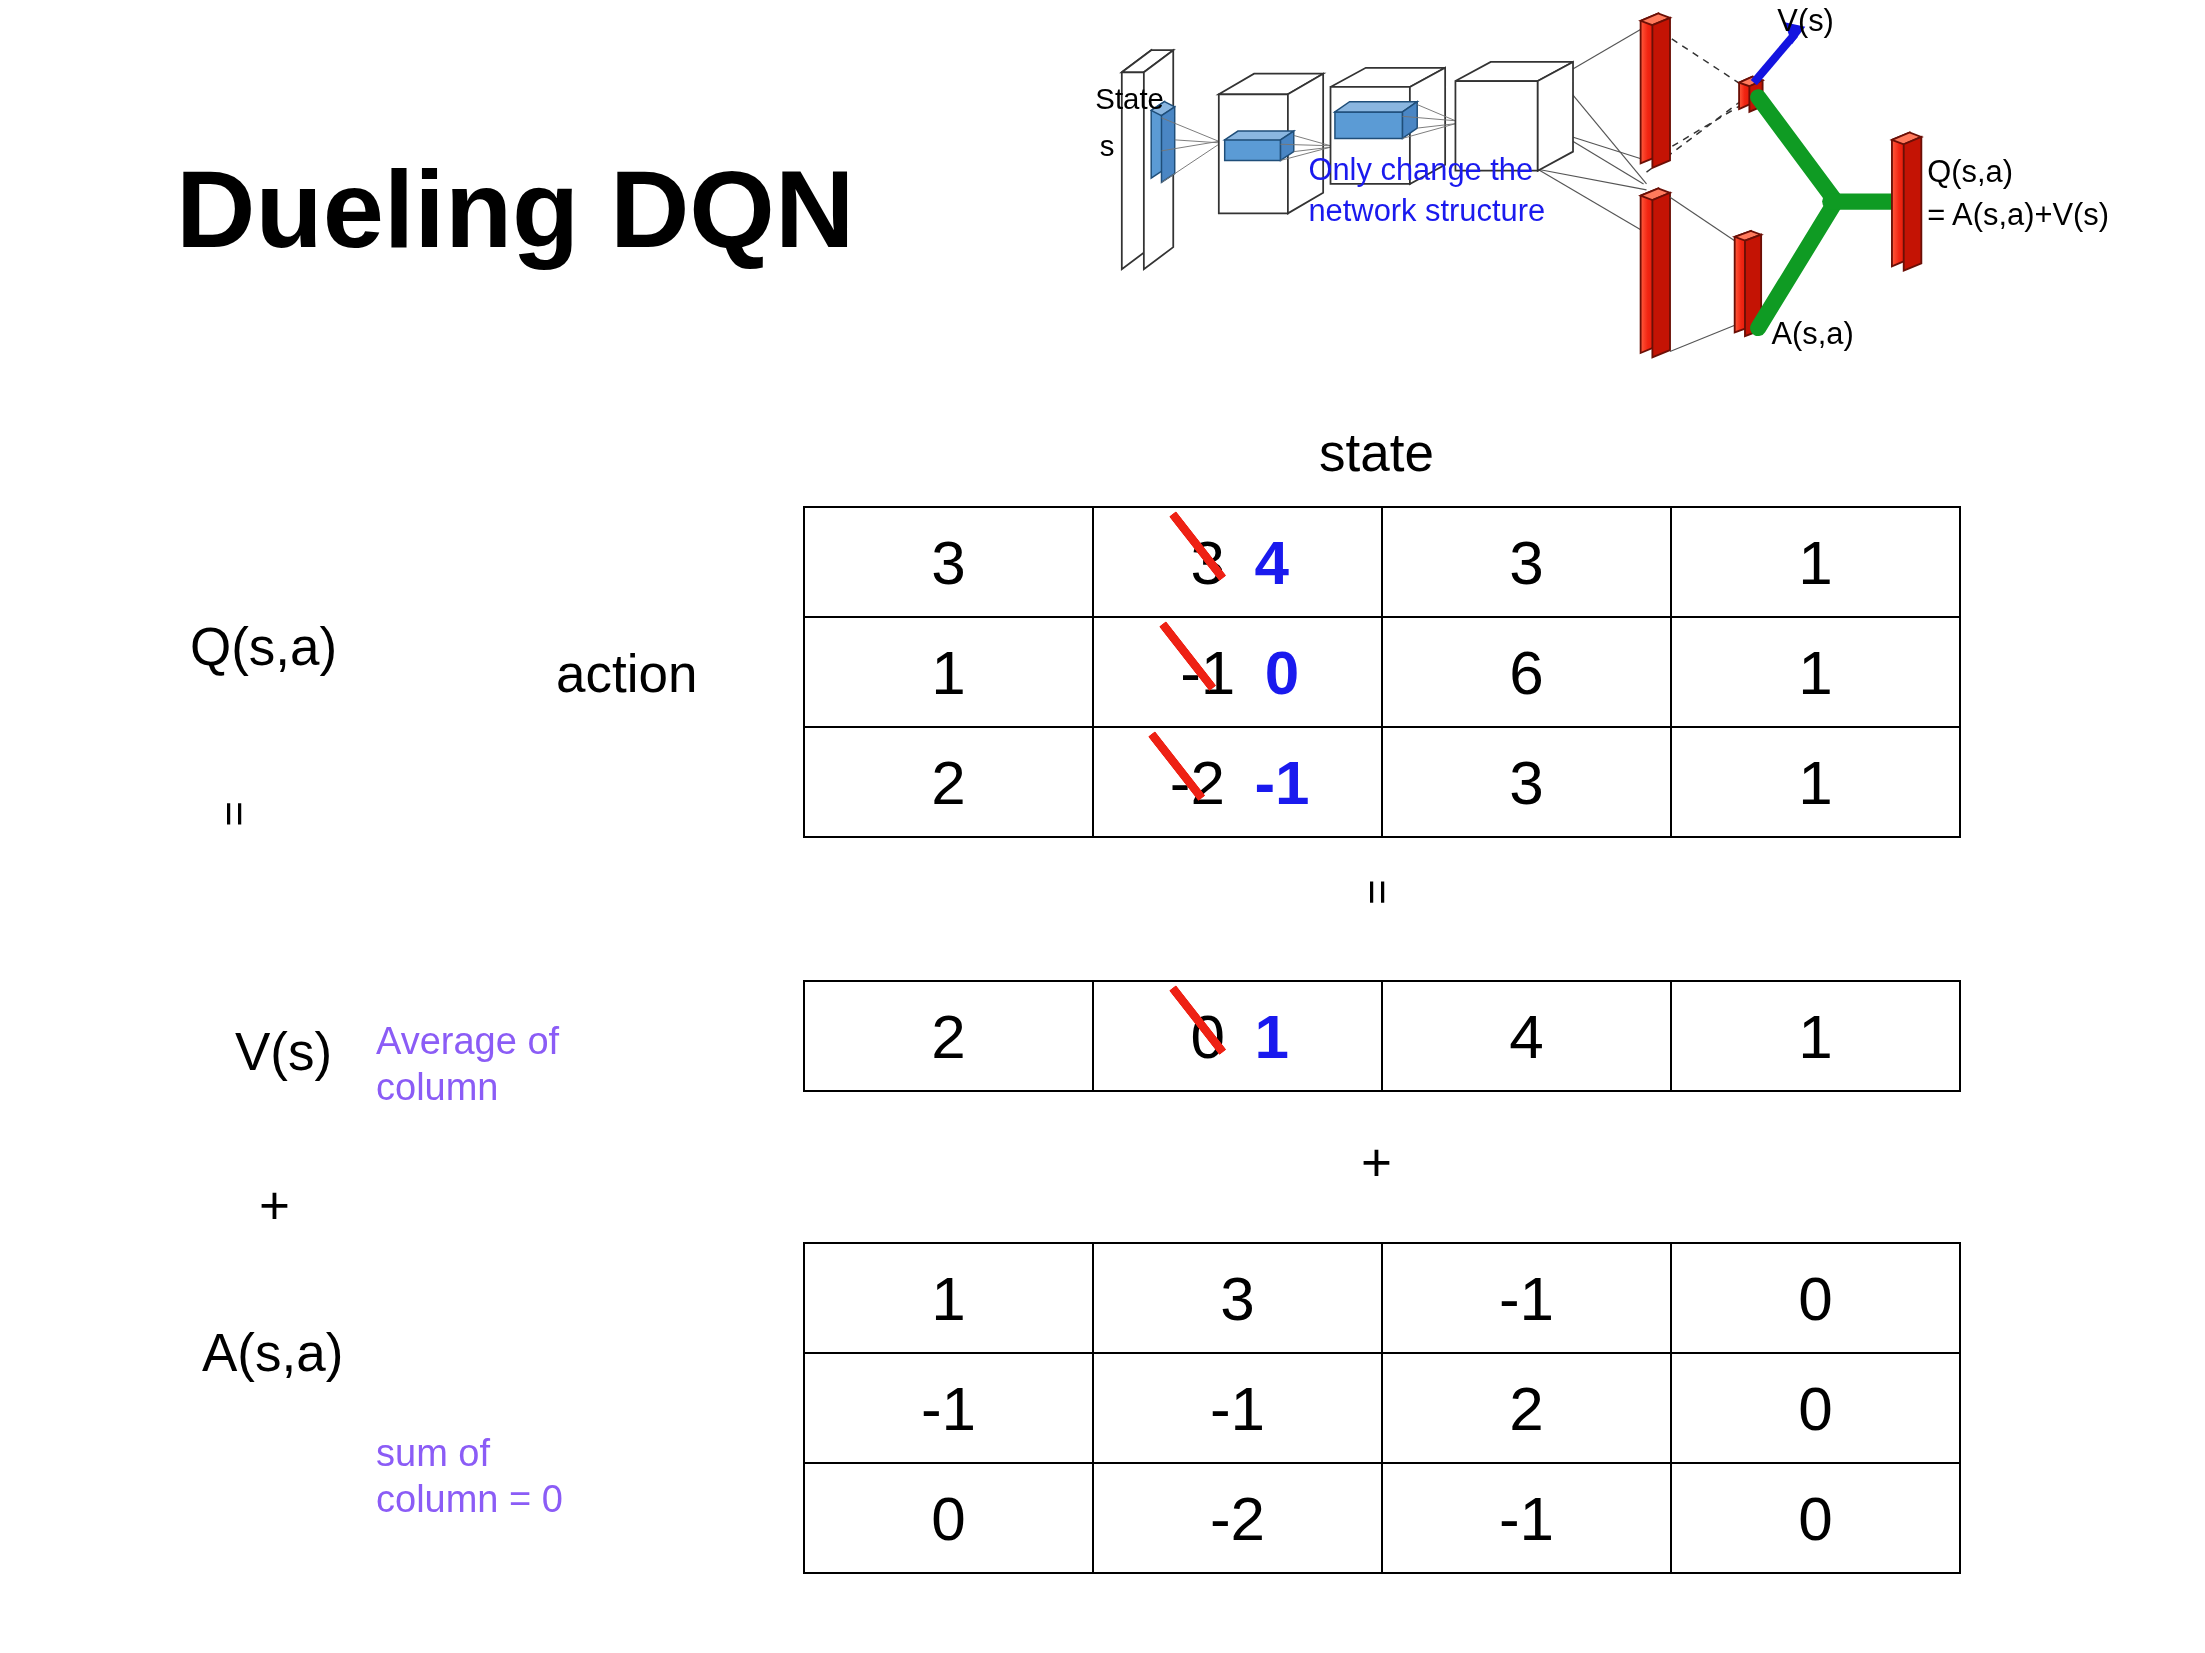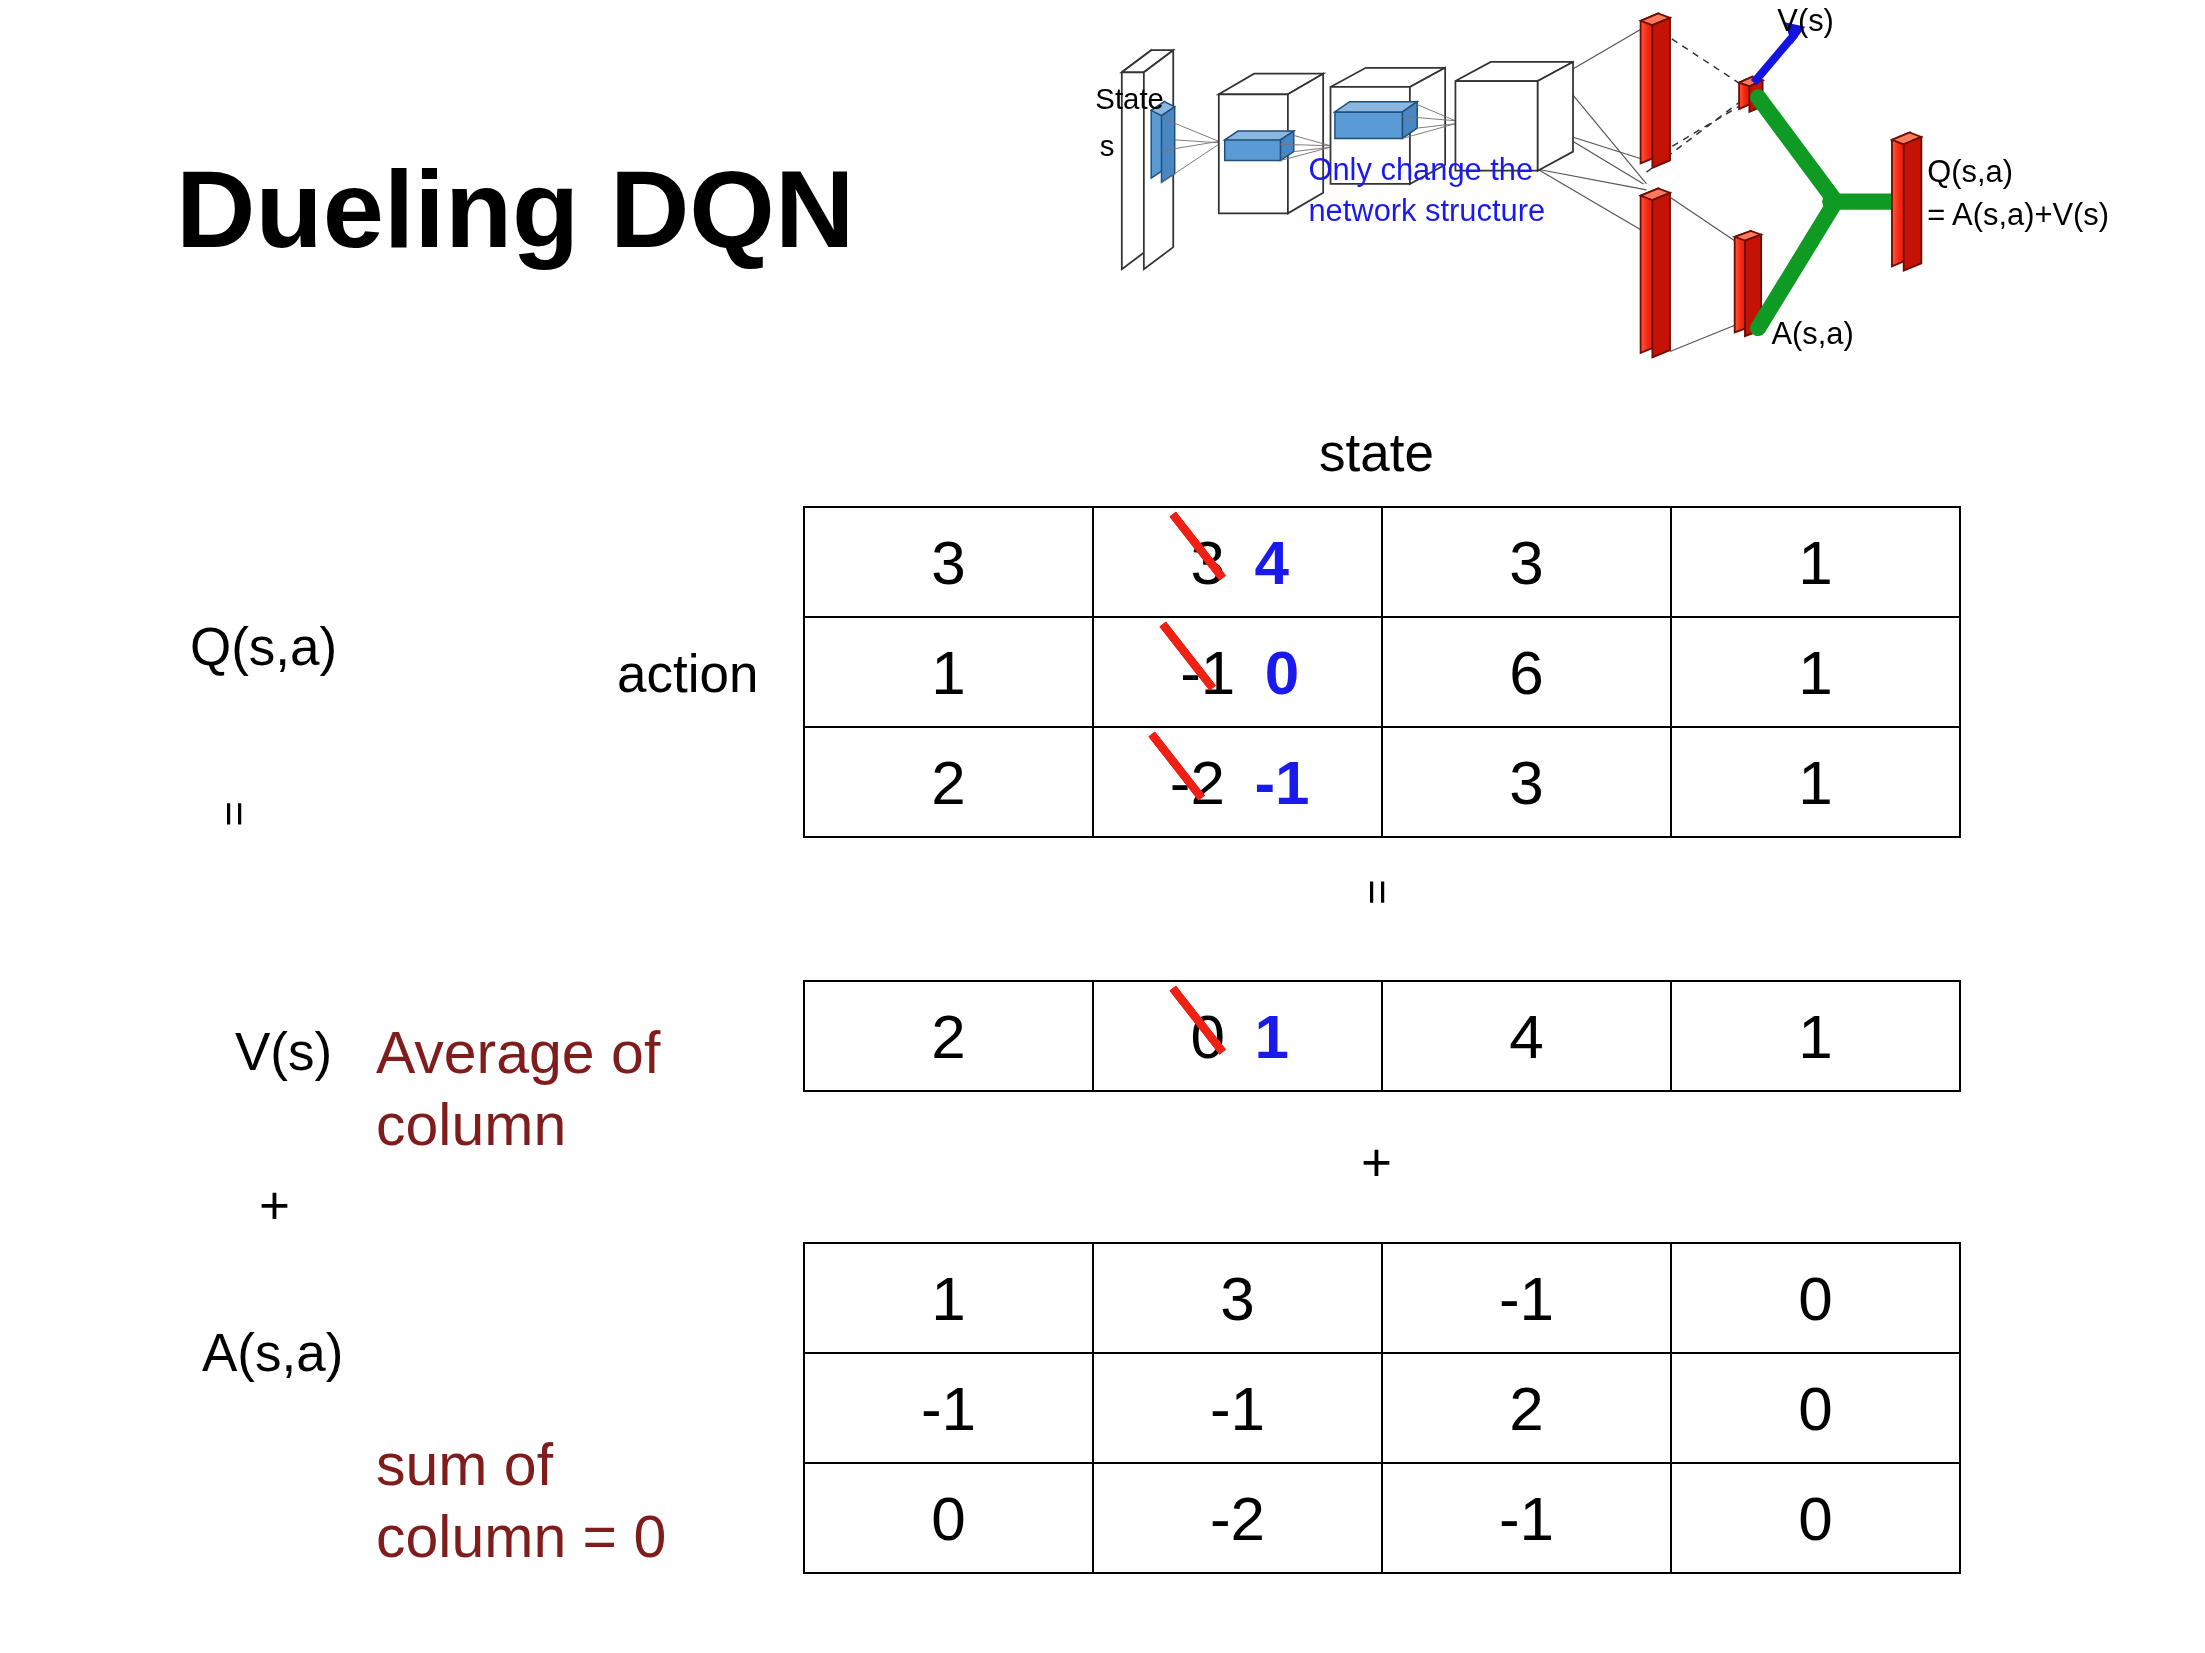--- a/index.html
+++ b/index.html
@@ -35,36 +35,36 @@
   
   .lbl {
     position: absolute;
     font-size: 53px;
     line-height: 1.15;
     white-space: nowrap;
     color: #000000;
   }
   .lbl-blue {
     position: absolute;
-    font-size: 59px;
+    font-size: 38px;
     line-height: 1.22;
-    color: #7f1d1d;
+    color: #8b5cf6;
     white-space: pre-line;
   }
   #lbl-q      { left: 190px; top: 617px; }
   #lbl-eq1    { left: 259px; top: 801px; font-size: 44px; transform: rotate(90deg); transform-origin: left top; }
   #lbl-vs     { left: 235px; top: 1022px; }
   #lbl-plus1  { left: 259px; top: 1176px; font-size: 53px; }
   #lbl-a      { left: 202px; top: 1323px; }
   #lbl-avg    { left: 376px; top: 1018px; }
   #lbl-sum    { left: 376px; top: 1430px; }
 
   #lbl-action {
     position: absolute;
-    left: 617px;
+    left: 556px;
     top: 643px;
     font-size: 53px;
     white-space: nowrap;
     text-align: right;
   }
   #lbl-state {
     position: absolute;
     left: 803px;
     top: 423px;
     width: 1147px;

